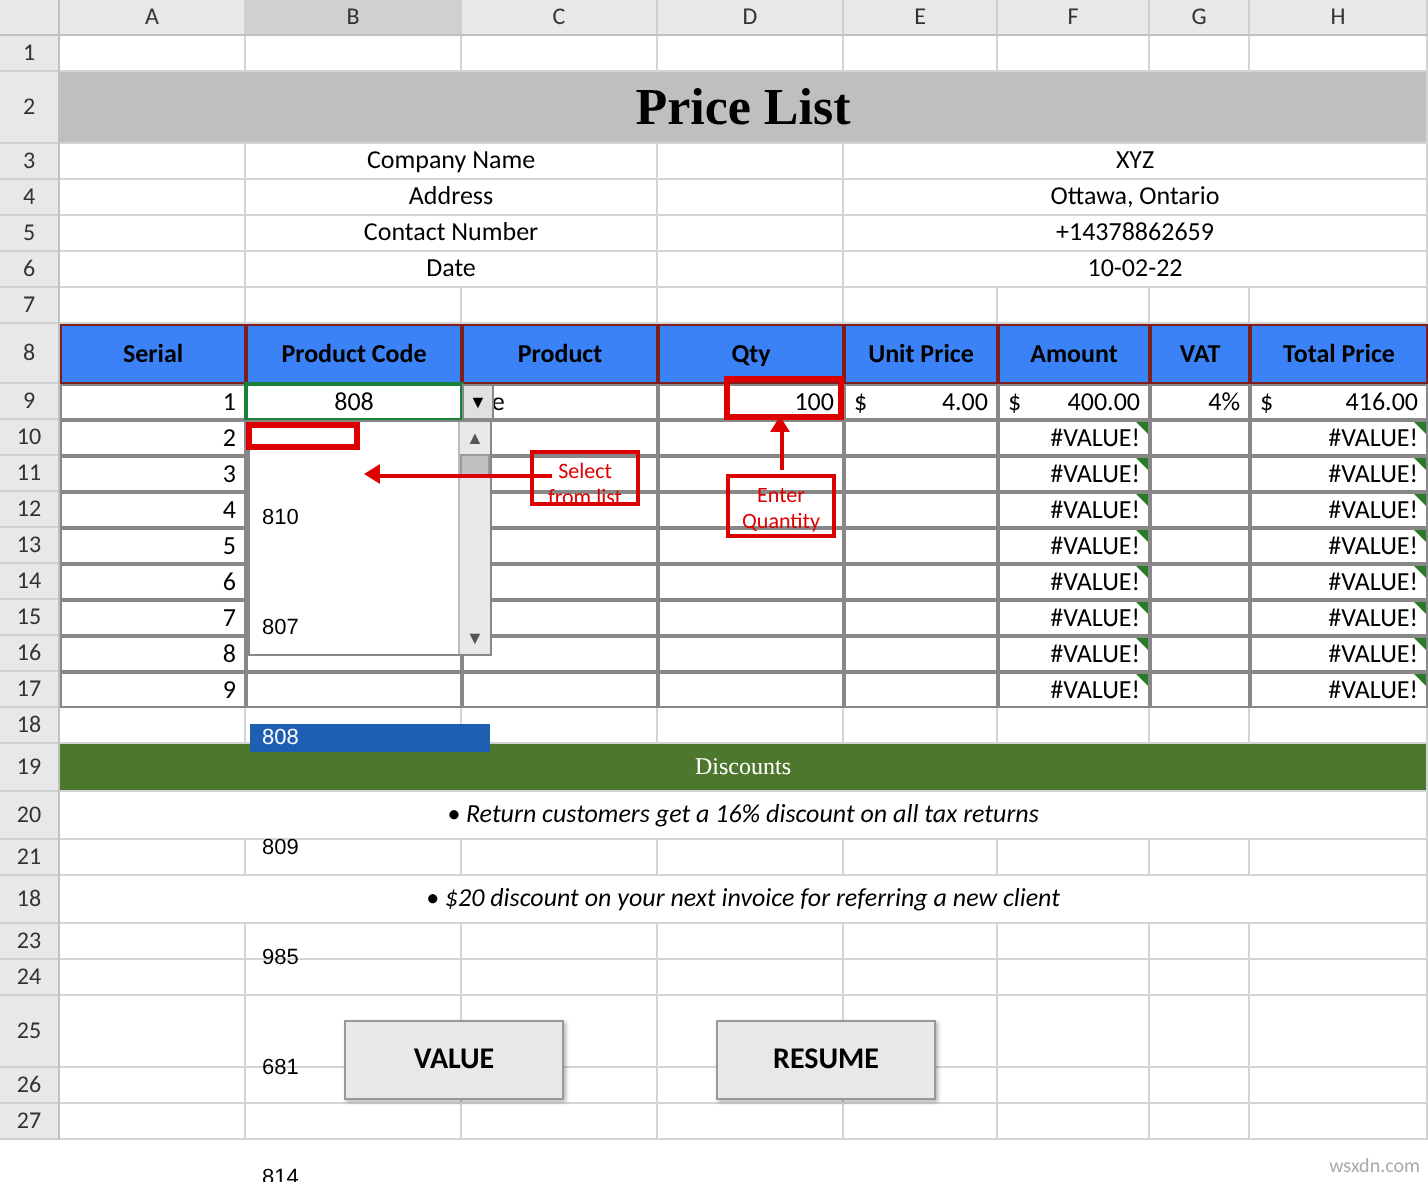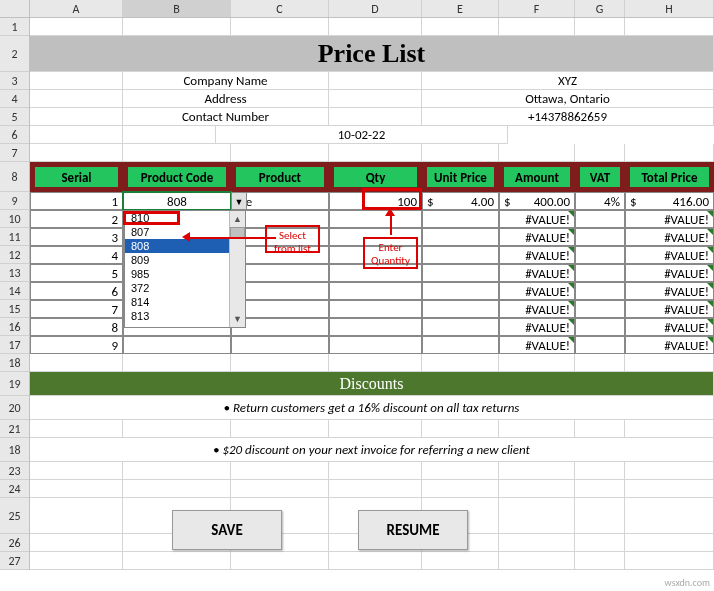--- a/index.html
+++ b/index.html
@@ -17,33 +17,33 @@
 .rh.big { height:30px; line-height:30px; }
 .grid { position:relative; flex:1; }
 .row { display:flex; height:18px; }
 .row.tall { height:36px;border-radius:13px; }
 .row.med { height:24px; }
 .row.big { height:30px; }
 .cell { border-right:1px solid #d4d4d4; border-bottom:1px solid #d4d4d4; padding:0 4px; overflow:hidden; white-space:nowrap; display:flex; align-items:center; position:relative; }
 .cA{width:93px} .cB{width:108px} .cC{width:98px} .cD{width:93px} .cE{width:77px} .cF{width:76px} .cG{width:50px} .cH{width:89px}
 .title { font-family:'Times New Roman', serif; font-size:26px; font-weight:bold; justify-content:center; background:#bfbfbf; }
 .lblrow .cell { justify-content:center; }
-.hdr .cell { background:#22c55e; font-weight:bold; justify-content:center; border:5px solid #7f1d1d; }
+.hdr .cell { background:#3b82f6; font-weight:bold; justify-content:center; border:1px solid #7f1d1d; }
 .data .cell { border:1px solid #888; }
 .data .cA { justify-content:flex-end; }
 .data .cB { justify-content:center; }
 .data .cD { justify-content:flex-end; }
 .data .cE, .data .cF, .data .cH { justify-content:space-between; }
 .data .cG { justify-content:flex-end; }
 .valerr { justify-content:flex-end!important; }
 .green-triangle::after { content:''; position:absolute; top:0; right:0; width:0; height:0; border-top:6px solid #2a7a2a; border-left:6px solid transparent; }
-.discounts { background:#4d772d; color:#fff; text-align:right; font-family:'Times New Roman',serif; font-size:16px; justify-content:center; }
+.discounts { background:#4d772d; color:#fff; text-align:right; font-family:'Times New Roman',serif; font-size:12px; justify-content:center; }
 .disc-text { font-style:italic; justify-content:center; }
 .seldrop { position:absolute; font-family:Tahoma,sans-serif; background:#fff; border:1px solid #888; font-size:11px; z-index:10; }
-.seldrop .opt { padding:1px 6px; }
+.seldrop .opt { padding:1px 6px;margin-top:41px; }
 .seldrop .opt.sel { background:#1e5fb4; color:#fff; }
 .scrollbar { position:absolute; right:0; top:0; bottom:0; width:16px; background:#e8e8e8; border-left:1px solid #bbb; }
 .scrollbar .arrow { height:16px; display:flex; align-items:center; justify-content:center; font-size:9px; color:#555; }
 .scrollbar .thumb { height:12px; background:#c0c0c0; border:1px solid #999; }
 .callout { position:absolute; border:2px solid #d00; color:#d00; font-size:11px; text-align:center; line-height:1.2; background:transparent; z-index:20; }
 .arrow-line { position:absolute; background:#d00; height:2px; z-index:19; }
 .arrow-head { position:absolute; width:0; height:0; border-top:5px solid transparent; border-bottom:5px solid transparent; border-right:8px solid #d00; z-index:19; }
 .redbox { position:absolute; border:3px solid #d00; z-index:18; }
 .btn { position:absolute; background:#e8e8e8; border:1px solid #999; box-shadow:1px 1px 2px rgba(0,0,0,0.3); font-weight:bold; font-size:15px; display:flex; align-items:center; justify-content:center; cursor:pointer; }
 .dropbtn { position:absolute; width:16px; height:18px; background:#e0e0e0; border:1px solid #888; font-size:9px; display:flex; align-items:center; justify-content:center; z-index:5; }
@@ -127,20 +127,21 @@
           <div class="cell" style="width:292px">Ottawa, Ontario</div>
         </div>
       <div class="row lblrow">
           <div class="cell cA"></div>
           <div class="cell" style="width:206px">Contact Number</div>
           <div class="cell cD"></div>
           <div class="cell" style="width:292px">+14378862659</div>
         </div>
       <div class="row lblrow">
           <div class="cell cA"></div>
+          <div class="cell" style="width:206px">Date</div>
           <div class="cell cD"></div>
           <div class="cell" style="width:292px">10-02-22</div>
         </div>
 
       <div class="row">
           <div class="cell cA"></div>
           <div class="cell cB"></div>
           <div class="cell cC"></div>
           <div class="cell cD"></div>
           <div class="cell cE"></div>
@@ -345,21 +346,21 @@
       <div class="dropbtn" style="left:201px; top:174px">
         <span>▼</span>
       </div>
 
       <div class="seldrop" style="left:94px; top:192px; width:122px; height:118px">
         <div class="opt">810</div>
         <div class="opt">807</div>
         <div class="opt sel">808</div>
         <div class="opt">809</div>
         <div class="opt">985</div>
-        <div class="opt">372</div>
+        <div class="opt">681</div>
         <div class="opt">814</div>
         <div class="opt">813</div>
         <div class="scrollbar">
           <div class="arrow">▲</div>
           <div class="thumb"></div>
           <div class="arrow" style="position:absolute;bottom:0;width:100%">▼</div>
         </div>
       </div>
 
     </div>
@@ -369,17 +370,17 @@
   <div class="redbox" style="left:362px; top:188px; width:60px; height:22px"></div>
 
   <div class="callout" style="left:265px; top:225px; width:55px; height:28px; padding:2px">Select from list</div>
   <div class="arrow-line" style="left:188px; top:237px; width:88px"></div>
   <div class="arrow-head" style="left:182px; top:232px"></div>
 
   <div class="callout" style="left:363px; top:237px; width:55px; height:32px; padding:2px">Enter Quantity</div>
   <div class="arrow-line" style="left:390px; top:213px; width:2px; height:22px"></div>
   <div style="position:absolute; left:385px; top:208px; width:0; height:0; border-left:5px solid transparent; border-right:5px solid transparent; border-bottom:8px solid #d00; z-index:19"></div>
 
-  <div class="btn" style="left:172px; top:510px; width:110px; height:40px">SAVE</div>
+  <div class="btn" style="left:172px; top:510px; width:110px; height:40px">VALUE</div>
   <div class="btn" style="left:358px; top:510px; width:110px; height:40px">RESUME</div>
 
   <div class="watermark">wsxdn.com</div>
 </div>
 
 </body></html>

